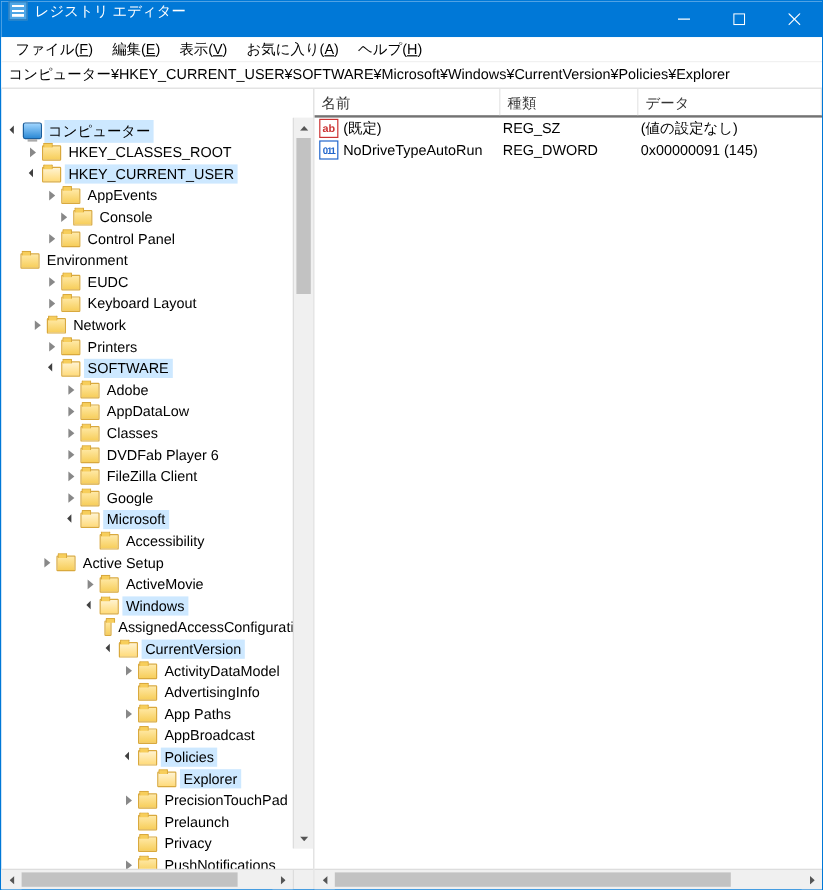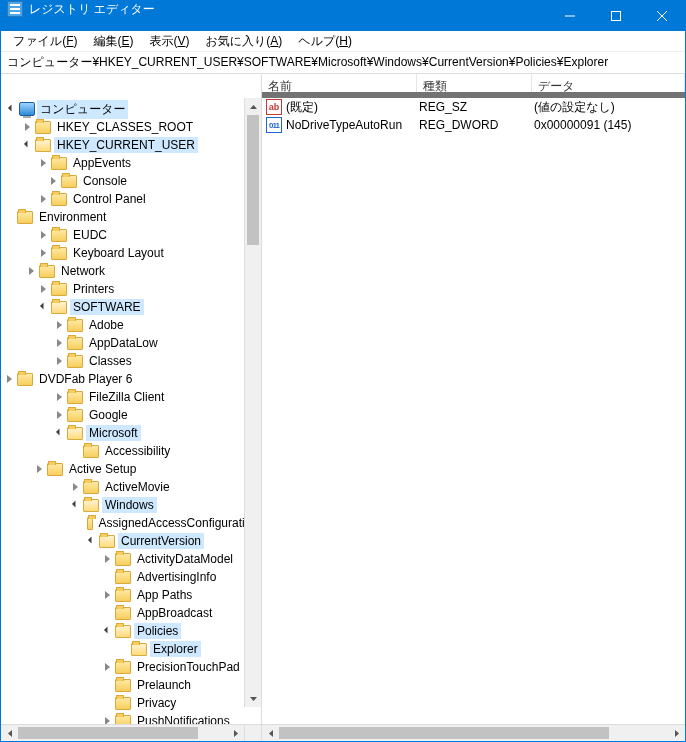--- a/index.html
+++ b/index.html
@@ -30,21 +30,21 @@
 .icon-folder.open{ background:linear-gradient(#fff3d1,#ffdb7b);}
 .label { padding:1px 3px; }
 .label.hl { background:#cde8ff; }
 .label.sel { background:#cde8ff;}
 .tree-sb-v { position:absolute; right:0; top:0; bottom:17px; width:17px; background:#f0f0f0; border-left:1px solid #ddd; display:flex; flex-direction:column;}
 .tree-sb-h { height:17px; background:#f0f0f0; border-top:1px solid #ddd; display:flex;}
 .sb-btn { width:17px;height:17px; display:flex;align-items:center;justify-content:center; color:#555; background:#f0f0f0;}
 .sb-track { flex:1; position:relative; background:#f0f0f0;}
 .sb-thumb { position:absolute; background:#c2c2c2; border-radius:0;}
 .list-pane { flex:1; display:flex; flex-direction:column; min-height:0;}
-.header-row { height:24px; display:flex; border-bottom:6px solid #737373; }
+.header-row { height:24px; display:flex; border-bottom:2px solid #737373; }
 .header-row .hcol { padding:4px 6px; border-right:1px solid #e5e5e5; color:#333;}
 .list-body { flex:1; overflow:hidden; position:relative;}
 .lrow { display:flex; align-items:center; height:18px; padding-left:4px;}
 .icon-str { width:16px;height:16px;margin-right:4px; border:1px solid #c33; background:#fff; position:relative; display:inline-flex;align-items:center;justify-content:center;font-size:9px;color:#c33;font-weight:bold;}
 .icon-str::before{content:"ab";}
 .icon-dword { width:16px;height:16px;margin-right:4px; border:1px solid #2266cc; background:#fff; position:relative; display:inline-flex;align-items:center;justify-content:center;font-size:8px;color:#2266cc;font-weight:bold; letter-spacing:-1px;}
 .icon-dword::before{content:"011";}
 .lcell { padding:0 6px 0 0;}
 .list-sb-h { height:17px; background:#f0f0f0; border-top:1px solid #ddd; display:flex;}
 
@@ -164,21 +164,21 @@
         <div class="row" style="padding-left:50px">
             <span class="exp closed"></span>
             <span class="icon-folder"></span>
             <span class="label">AppDataLow</span>
           </div>
         <div class="row" style="padding-left:50px">
             <span class="exp closed"></span>
             <span class="icon-folder"></span>
             <span class="label">Classes</span>
           </div>
-        <div class="row" style="">
+        <div class="row" style="padding-left:50px">
             <span class="exp closed"></span>
             <span class="icon-folder"></span>
             <span class="label">DVDFab Player 6</span>
           </div>
         <div class="row" style="padding-left:50px">
             <span class="exp closed"></span>
             <span class="icon-folder"></span>
             <span class="label">FileZilla Client</span>
           </div>
         <div class="row" style="padding-left:50px">

